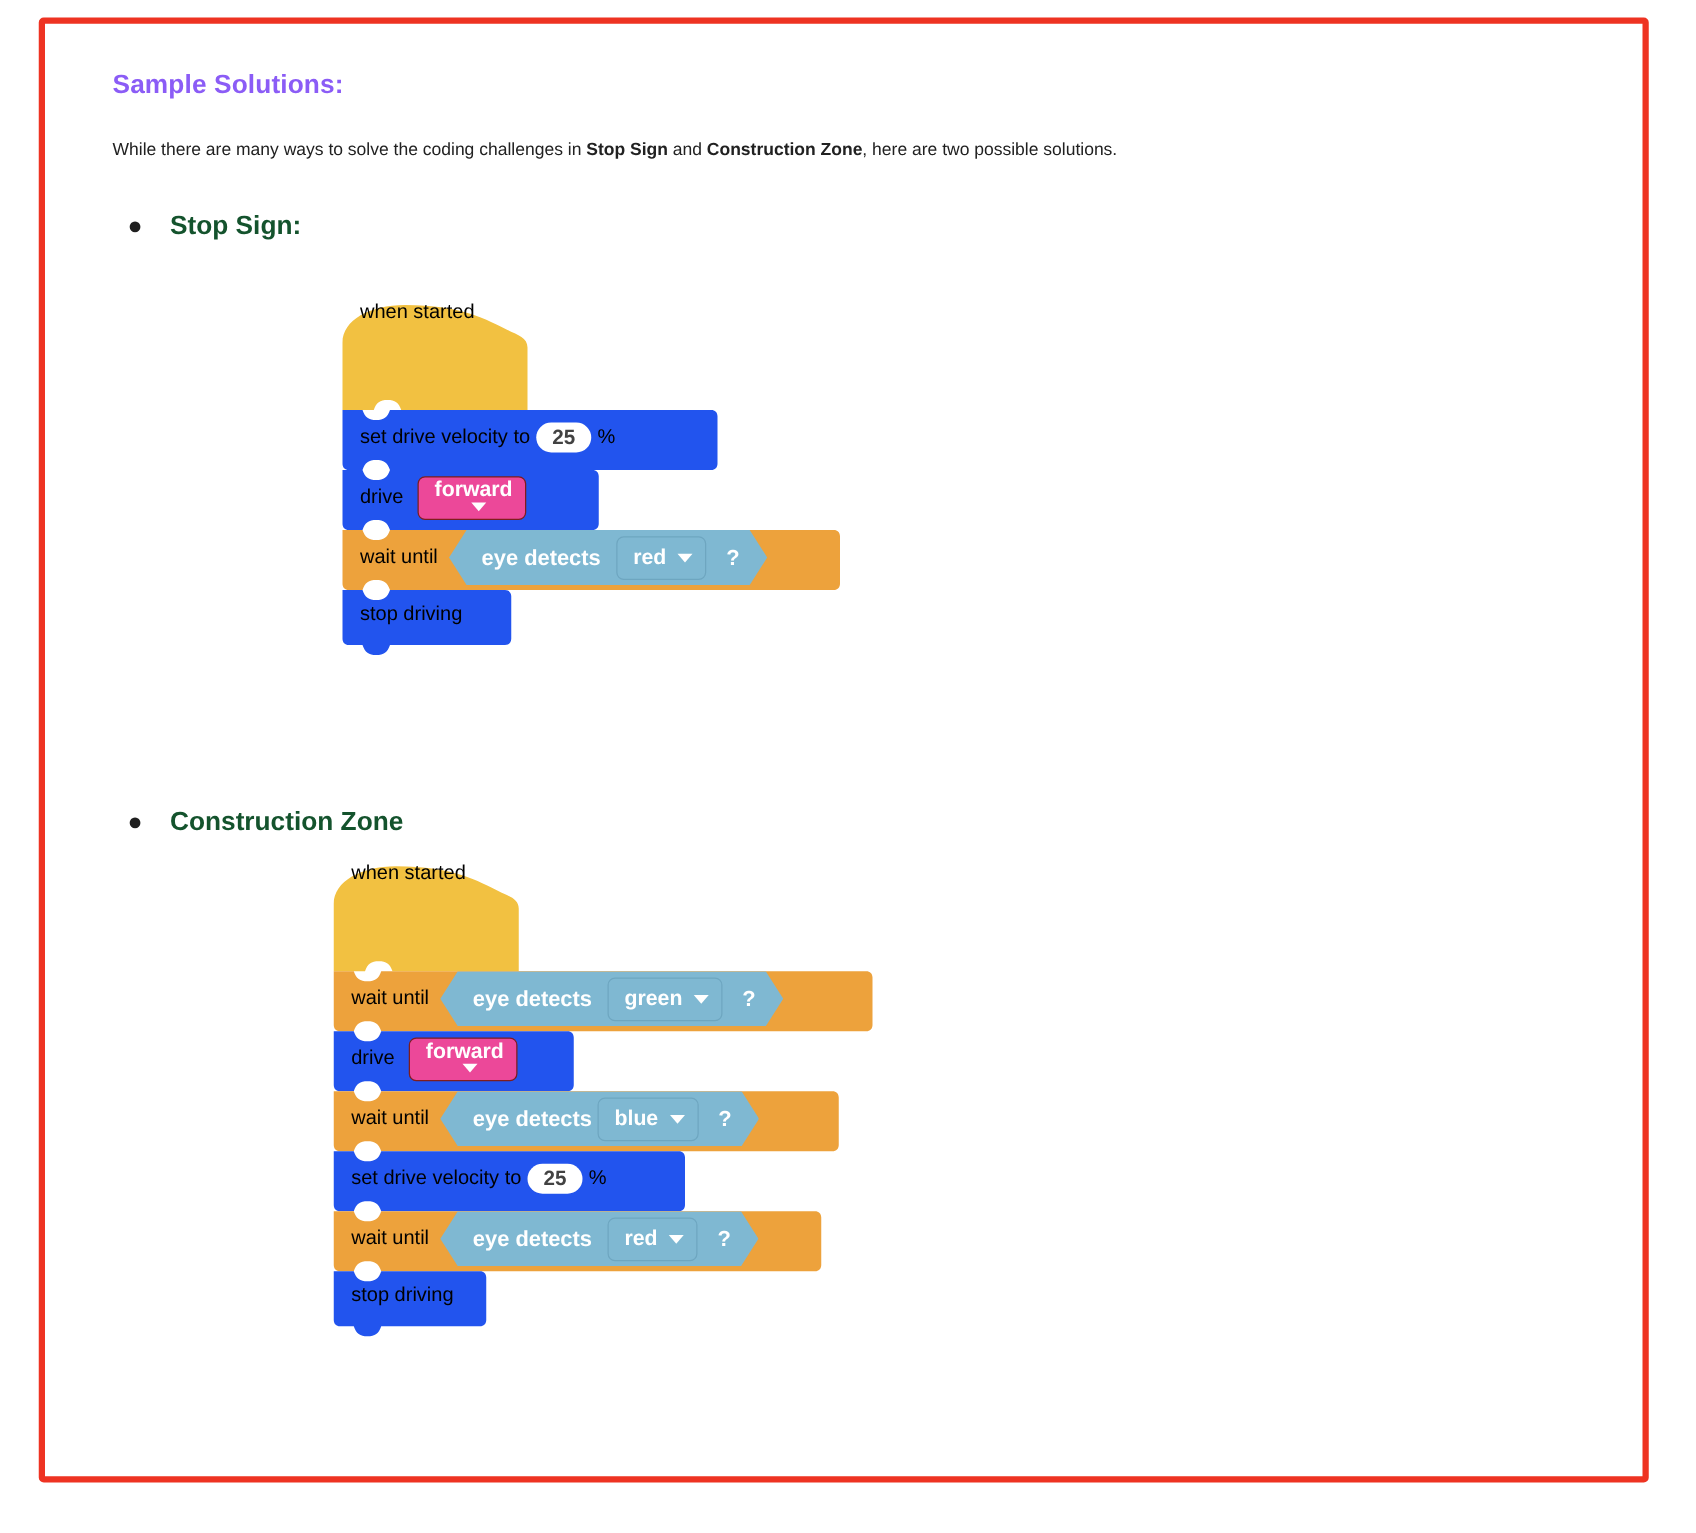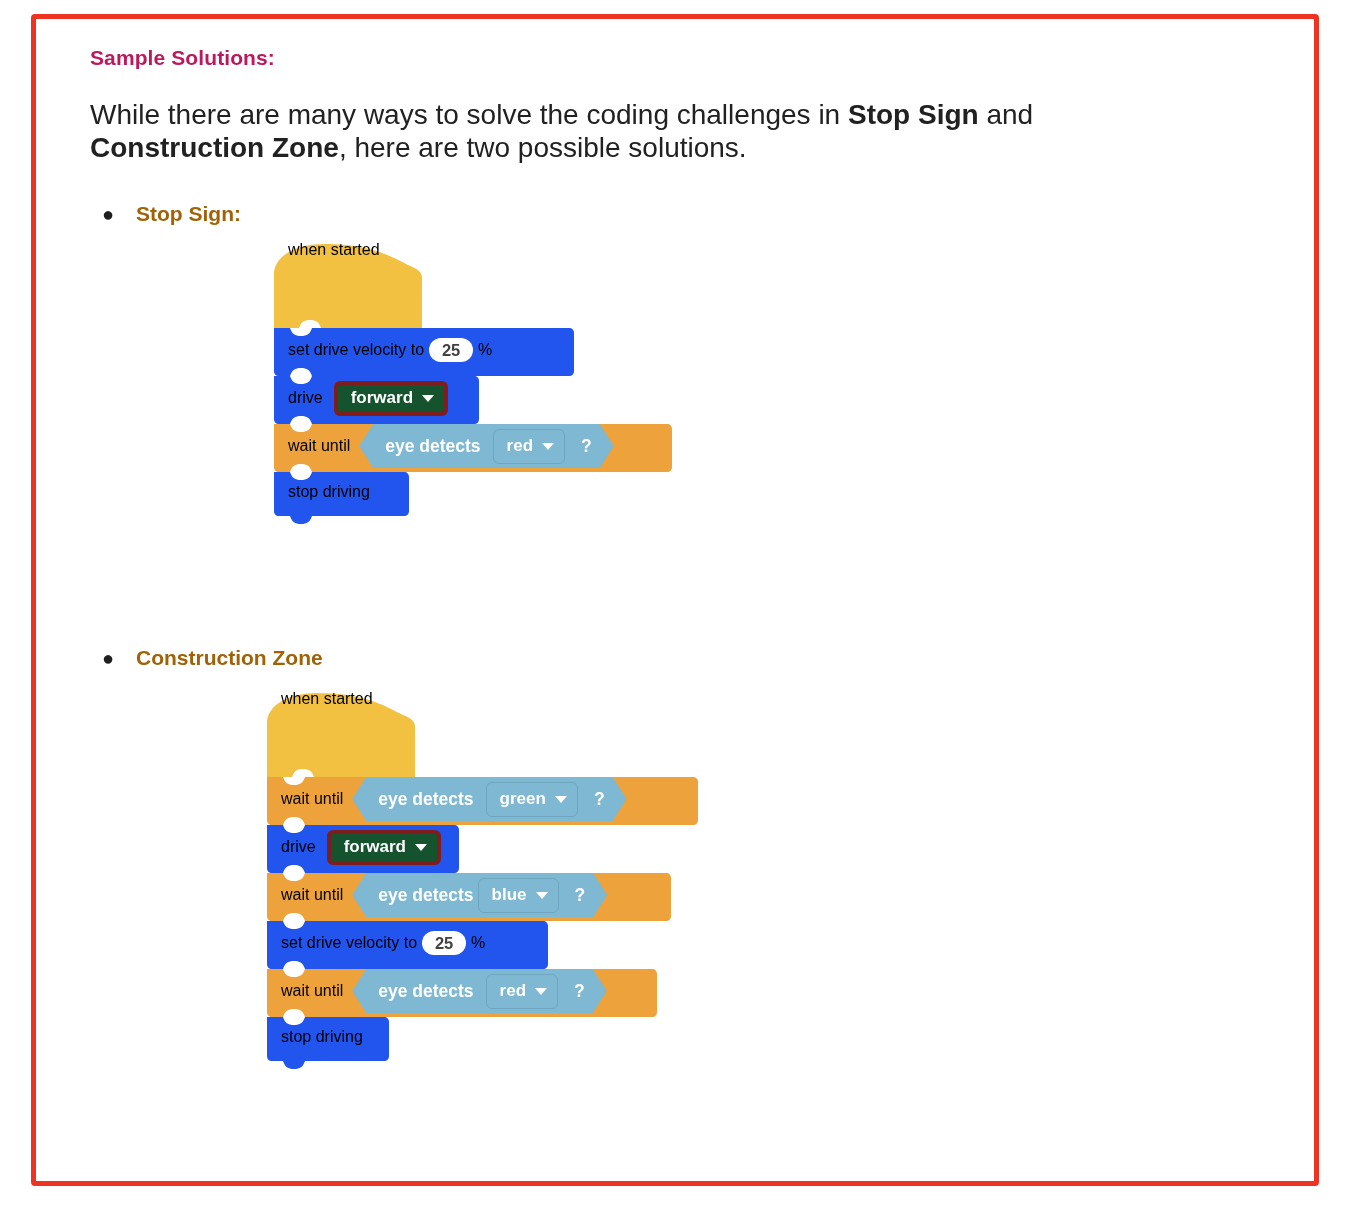--- a/index.html
+++ b/index.html
@@ -31,28 +31,28 @@
   
   .doc-body {
     position: absolute;
     left: 54px;
     top: 27px;
     width: 1130px;
   }
   .heading {
     font-size: 21px;
     font-weight: bold;
-    color: #be185d;
+    color: #8b5cf6;
     letter-spacing: .1px;
-    margin: 0 0 28px 0;
+    margin: 10px 0 28px 0;
   }
   .para {
-    font-size: 28px;
+    font-size: 14px;
     color: #212121;
-    line-height: 33px;
+    line-height: 23px;
     margin: 0;
     max-width: 1110px;
   }
   .para b { font-weight: bold; }
 
   .bullet-row {
     display: flex;
     align-items: baseline;
     margin-top: 38px;
   }
@@ -62,21 +62,21 @@
     text-align: right;
     padding-right: 22px;
     box-sizing: border-box;
     font-size: 20px;
     line-height: 1;
     color: #1f1f1f;
   }
   .bullet-label {
     font-size: 21px;
     font-weight: bold;
-    color: #a16207;
+    color: #14532d;
   }
 
   
   
   
 
   .stack { position: absolute; }
 
   
   .blk-shape {
@@ -133,22 +133,23 @@
     height: 35px;
     padding: 0 10px 0 13px;
     margin: 0 4px;
     border-radius: 6px;
     font-size: 17px;
     font-weight: bold;
     color: #ffffff;
     box-sizing: border-box;
   }
   .dd-blue {
-    background: #14532d;
-    border: 4px solid #7f1d1d;
+    background: #ec4899;
+    border: 1px solid #7f1d1d;
+    flex-direction: column;
   }
   .dd-sense {
     background: #7fb8d2;
     border: 1px solid #6ea6c0;
   }
   .dd-caret {
     display: inline-block;
     margin-left: 9px;
     width: 0; height: 0;
     border-left: 6px solid transparent;

